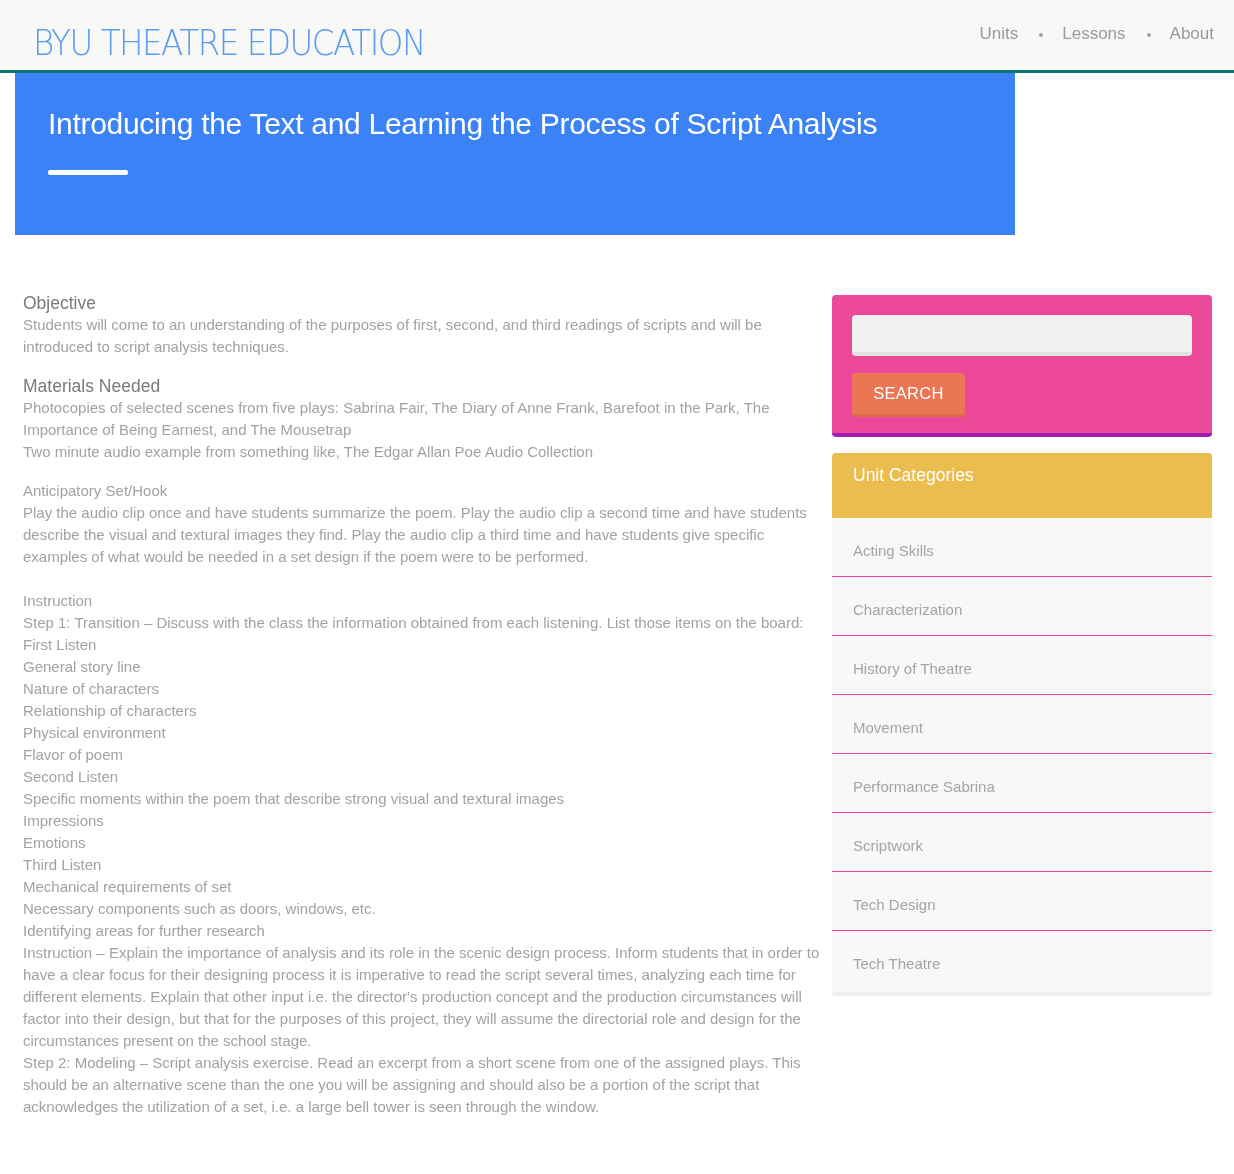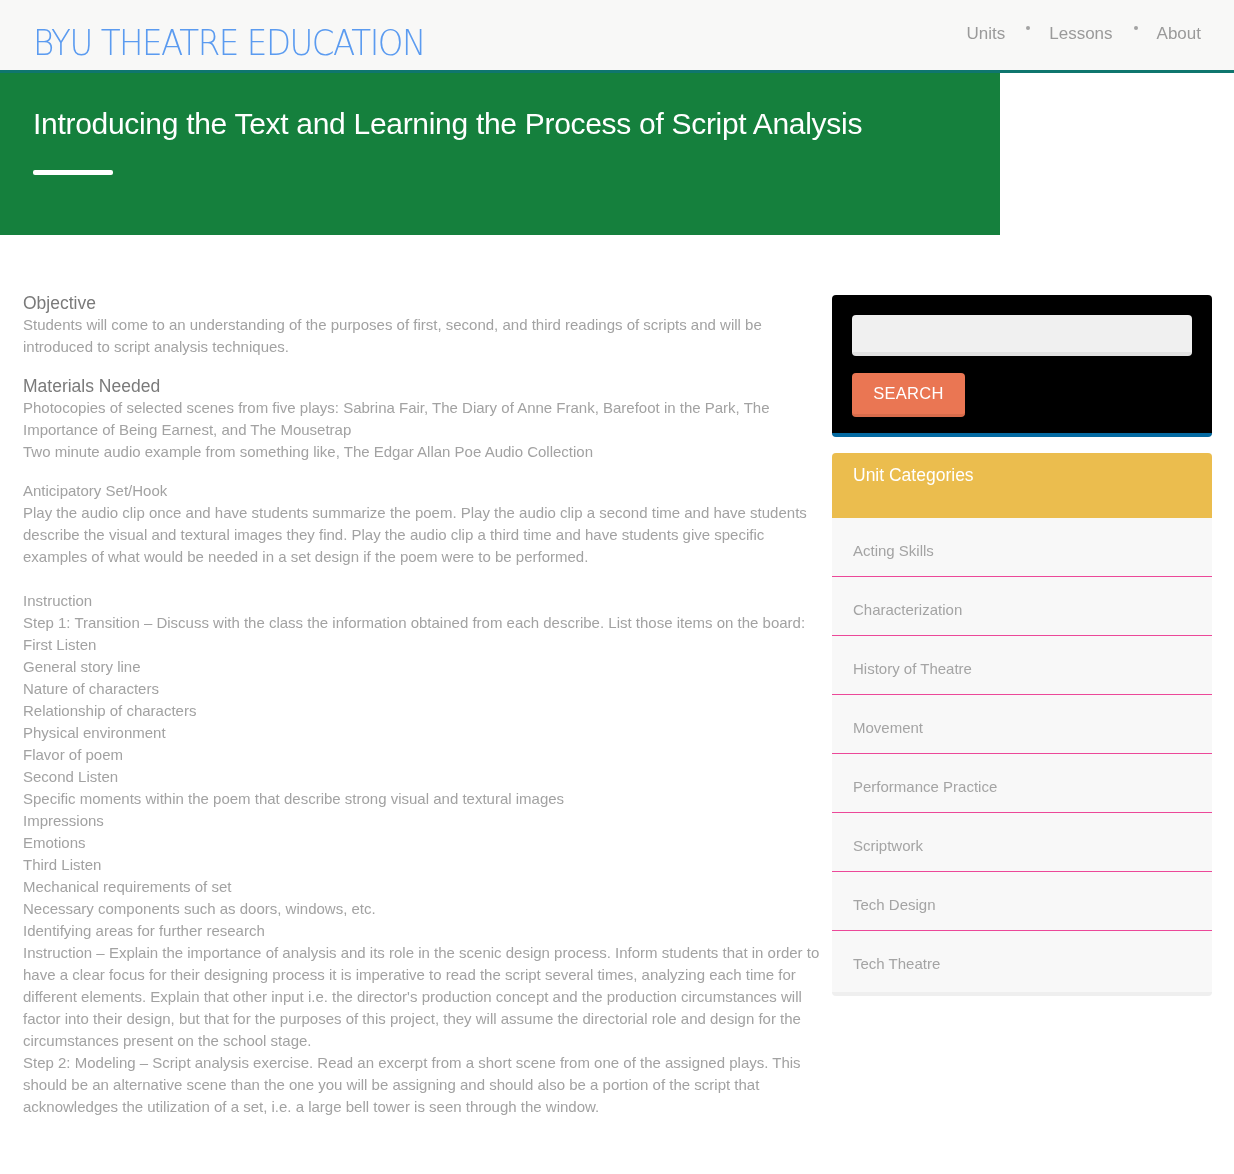--- a/index.html
+++ b/index.html
@@ -9,27 +9,27 @@
   .topbar {
     position: absolute; left: 0; top: 0; width: 1234px; height: 73px;
     background: #f8f8f7; border-bottom: 3px solid #0f766e;
   }
   .logo {
     position: absolute; left: 33px; top: 23px;
     font-family: "DejaVu Sans", sans-serif; font-weight: 200;
     font-size: 35px; letter-spacing: -1.6px; color: #5b9bf0;
     transform: scaleX(0.93); transform-origin: left top; white-space: nowrap;
   }
-  .nav { position: absolute; right: 33px; top: 24px; display: flex; align-items: flex-start; }
+  .nav { position: absolute; right: 20px; top: 24px; display: flex; align-items: center; }
   .nav a { font-size: 17px; color: #9a9a9a; text-decoration: none; }
   .nav .dot { width: 4px; height: 4px; border-radius: 50%; background: #a3a3a3; margin: 2px 19px 0 21px; }
 
   .hero {
-    position: absolute; left: 0; top: 73px; width: 1000px; height: 162px;
-    background: #15803d;
+    position: absolute; left: 15px; top: 73px; width: 1000px; height: 162px;
+    background: #3b82f6;
   }
   .hero h1 {
     position: absolute; left: 33px; top: 34px;
     font-family: "Liberation Sans", sans-serif; font-weight: 400;
     font-size: 30px; color: #ffffff; letter-spacing: -0.3px; white-space: nowrap;
   }
   .hero .underline {
     position: absolute; left: 33px; top: 97px; width: 80px; height: 5px;
     background: #ffffff; border-radius: 2px;
   }
@@ -40,22 +40,22 @@
   }
   .content h3 {
     font-size: 17.5px; font-weight: 400; color: #7a7a7a; line-height: 22px;
   }
   .content .section { margin-bottom: 17px; }
   .content p { margin: 0; }
   .content .gap { height: 22px; }
 
   .sidebar { position: absolute; left: 832px; top: 295px; width: 380px; }
   .search-box {
-    background: #000000; border-radius: 4px; height: 142px;
-    border-bottom: 4px solid #0369a1; position: relative; text-decoration: underline;
+    background: #ec4899; border-radius: 4px; height: 142px;
+    border-bottom: 4px solid #a21caf; position: relative; text-decoration: underline;
   }
   .search-input {
     position: absolute; left: 20px; top: 20px; width: 340px; height: 41px;
     background: #f0f0f0; border: none; border-bottom: 4px solid #e2e2e2;
     border-radius: 4px; outline: none; font-size: 15px; padding: 0 12px; color: #777;
   }
   .search-btn {
     position: absolute; left: 20px; top: 78px; width: 113px; height: 44px;
     background: #ea7653; border: none; border-bottom: 3px solid #d86c4b;
     border-radius: 4px; color: #ffffff; font-size: 16.5px; letter-spacing: 0.3px;
@@ -105,21 +105,21 @@
     <h3>Materials Needed</h3>
     <p>Photocopies of selected scenes from five plays: Sabrina Fair, The Diary of Anne Frank, Barefoot in the Park, The Importance of Being Earnest, and The Mousetrap</p>
     <p>Two minute audio example from something like, The Edgar Allan Poe Audio Collection</p>
   </div>
 
   <div class="section">
     <p>Anticipatory Set/Hook</p>
     <p>Play the audio clip once and have students summarize the poem. Play the audio clip a second time and have students describe the visual and textural images they find. Play the audio clip a third time and have students give specific examples of what would be needed in a set design if the poem were to be performed.</p>
     <div class="gap"></div>
     <p>Instruction</p>
-    <p>Step 1: Transition – Discuss with the class the information obtained from each describe. List those items on the board:</p>
+    <p>Step 1: Transition – Discuss with the class the information obtained from each listening. List those items on the board:</p>
     <p>First Listen</p>
     <p>General story line</p>
     <p>Nature of characters</p>
     <p>Relationship of characters</p>
     <p>Physical environment</p>
     <p>Flavor of poem</p>
     <p>Second Listen</p>
     <p>Specific moments within the poem that describe strong visual and textural images</p>
     <p>Impressions</p>
     <p>Emotions</p>
@@ -138,19 +138,19 @@
     <button class="search-btn">SEARCH</button>
   </div>
 
   <div class="categories">
     <div class="cat-header">Unit Categories</div>
     <ul class="cat-list">
       <li>Acting Skills</li>
       <li>Characterization</li>
       <li>History of Theatre</li>
       <li>Movement</li>
-      <li>Performance Practice</li>
+      <li>Performance Sabrina</li>
       <li>Scriptwork</li>
       <li>Tech Design</li>
       <li>Tech Theatre</li>
     </ul>
   </div>
 </aside>
 
 </body></html>

